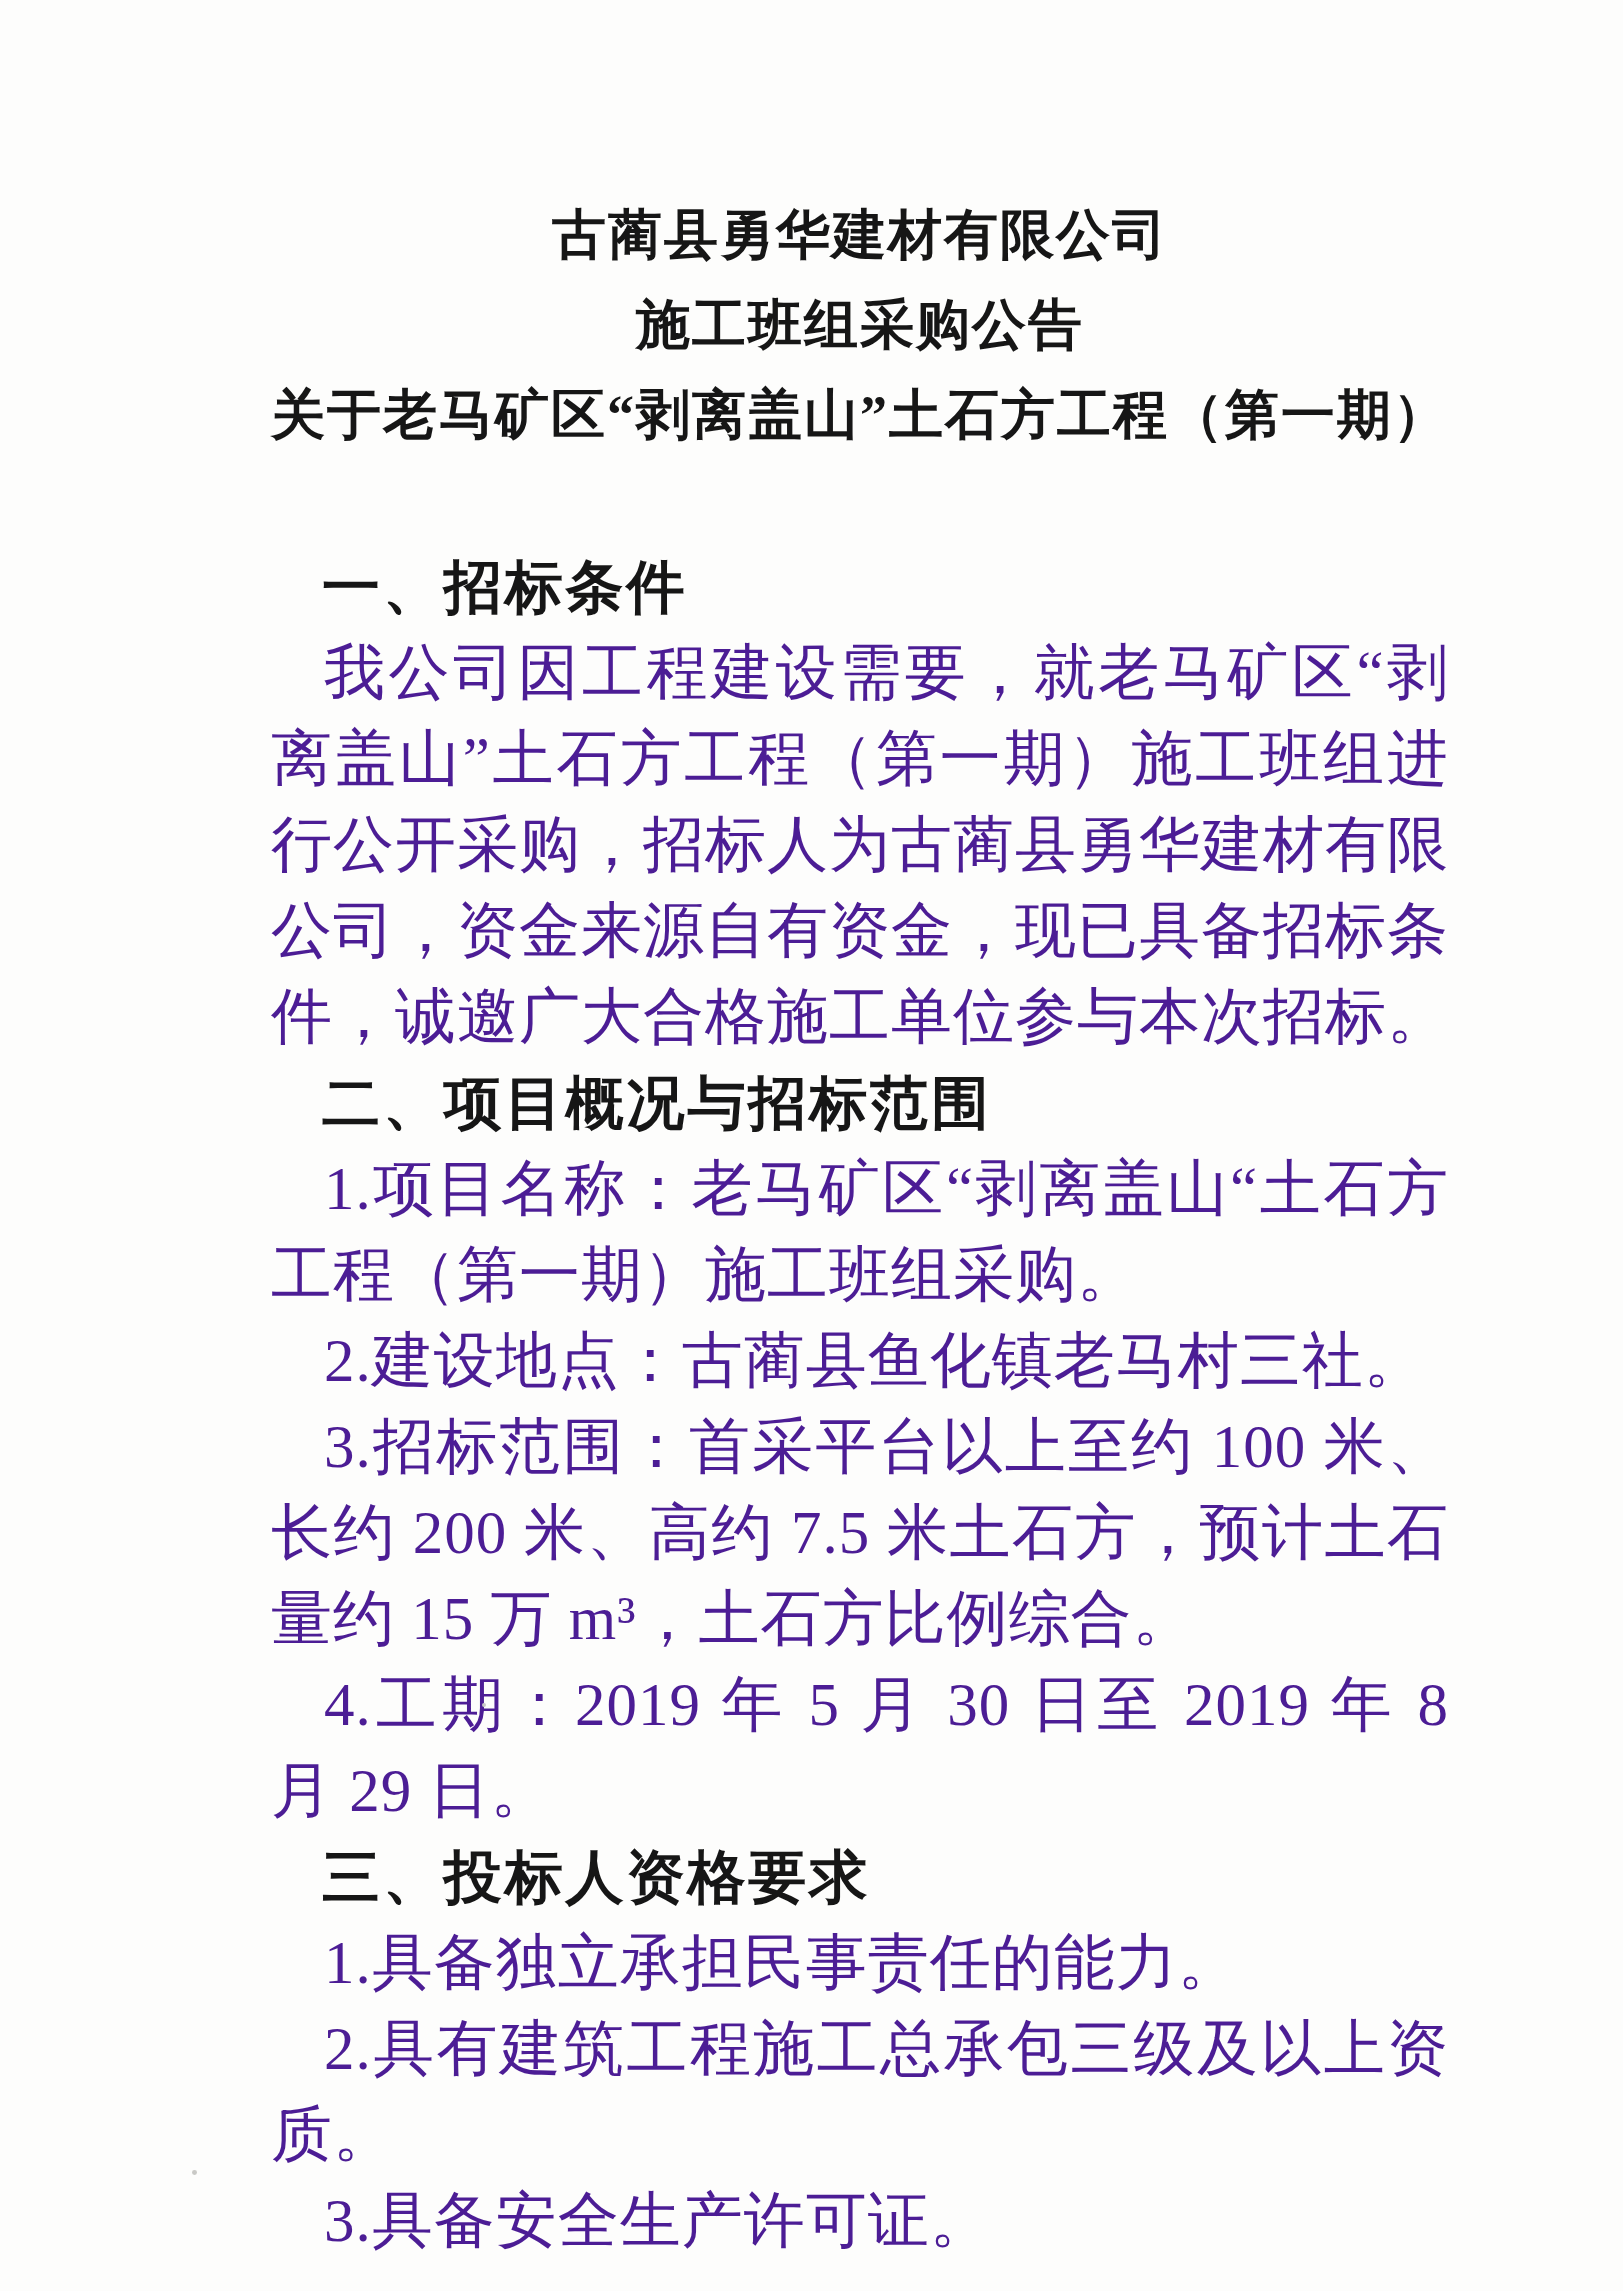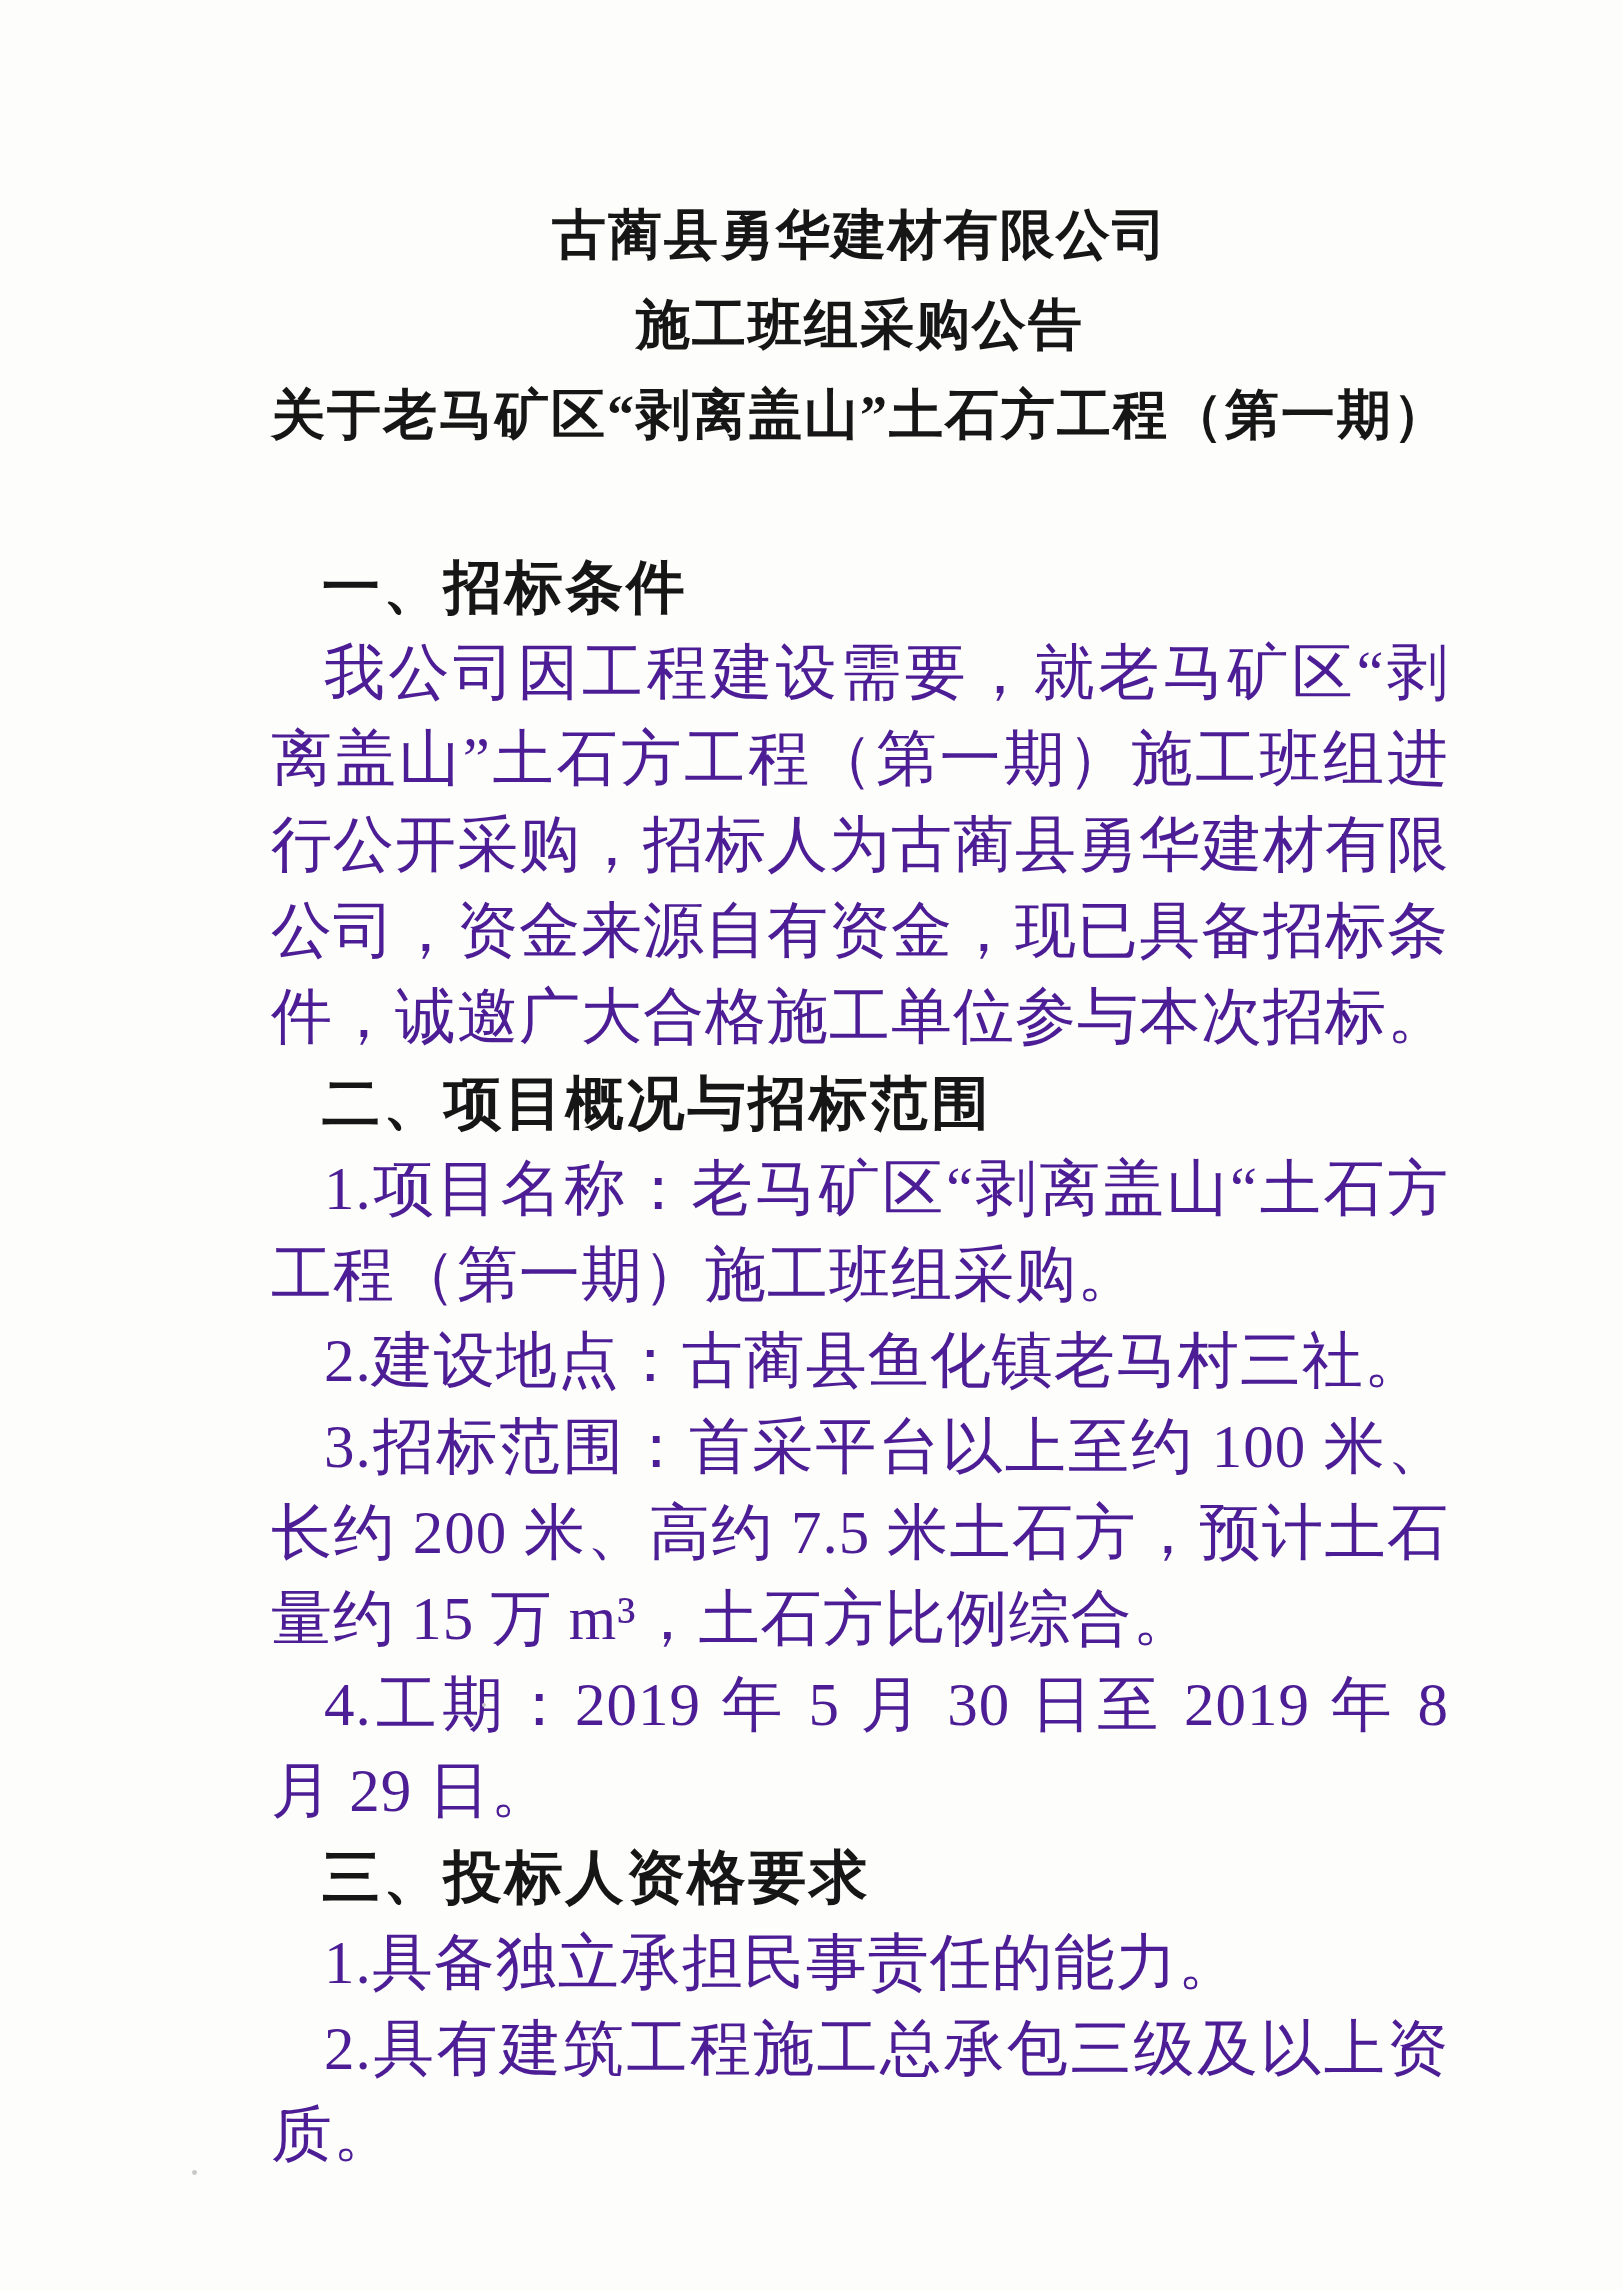--- a/index.html
+++ b/index.html
@@ -88,19 +88,20 @@
 
     <h2 class="section-heading">二、项目概况与招标范围</h2>
     <p class="para">1.项目名称：老马矿区“剥离盖山“土石方工程（第一期）施工班组采购。</p>
     <p class="para">2.建设地点：古蔺县鱼化镇老马村三社。</p>
     <p class="para">3.招标范围：首采平台以上至约 100 米、长约 200 米、高约 7.5 米土石方，预计土石量约 15 万 m³，土石方比例综合。</p>
     <p class="para">4.工期：2019 年 5 月 30 日至 2019 年 8 月 29 日。</p>
 
     <h2 class="section-heading">三、投标人资格要求</h2>
     <p class="para">1.具备独立承担民事责任的能力。</p>
     <p class="para">2.具有建筑工程施工总承包三级及以上资质。</p>
+    <p class="para">3.具备安全生产许可证。</p>
 
   </div>
 
   <span class="speck" style="left:192px; top:2170px;"></span>
   <span class="speck" style="left:482px; top:1703px; width:3.9px; height:3.9px;"></span>
 </div>
 
 
 </body></html>

